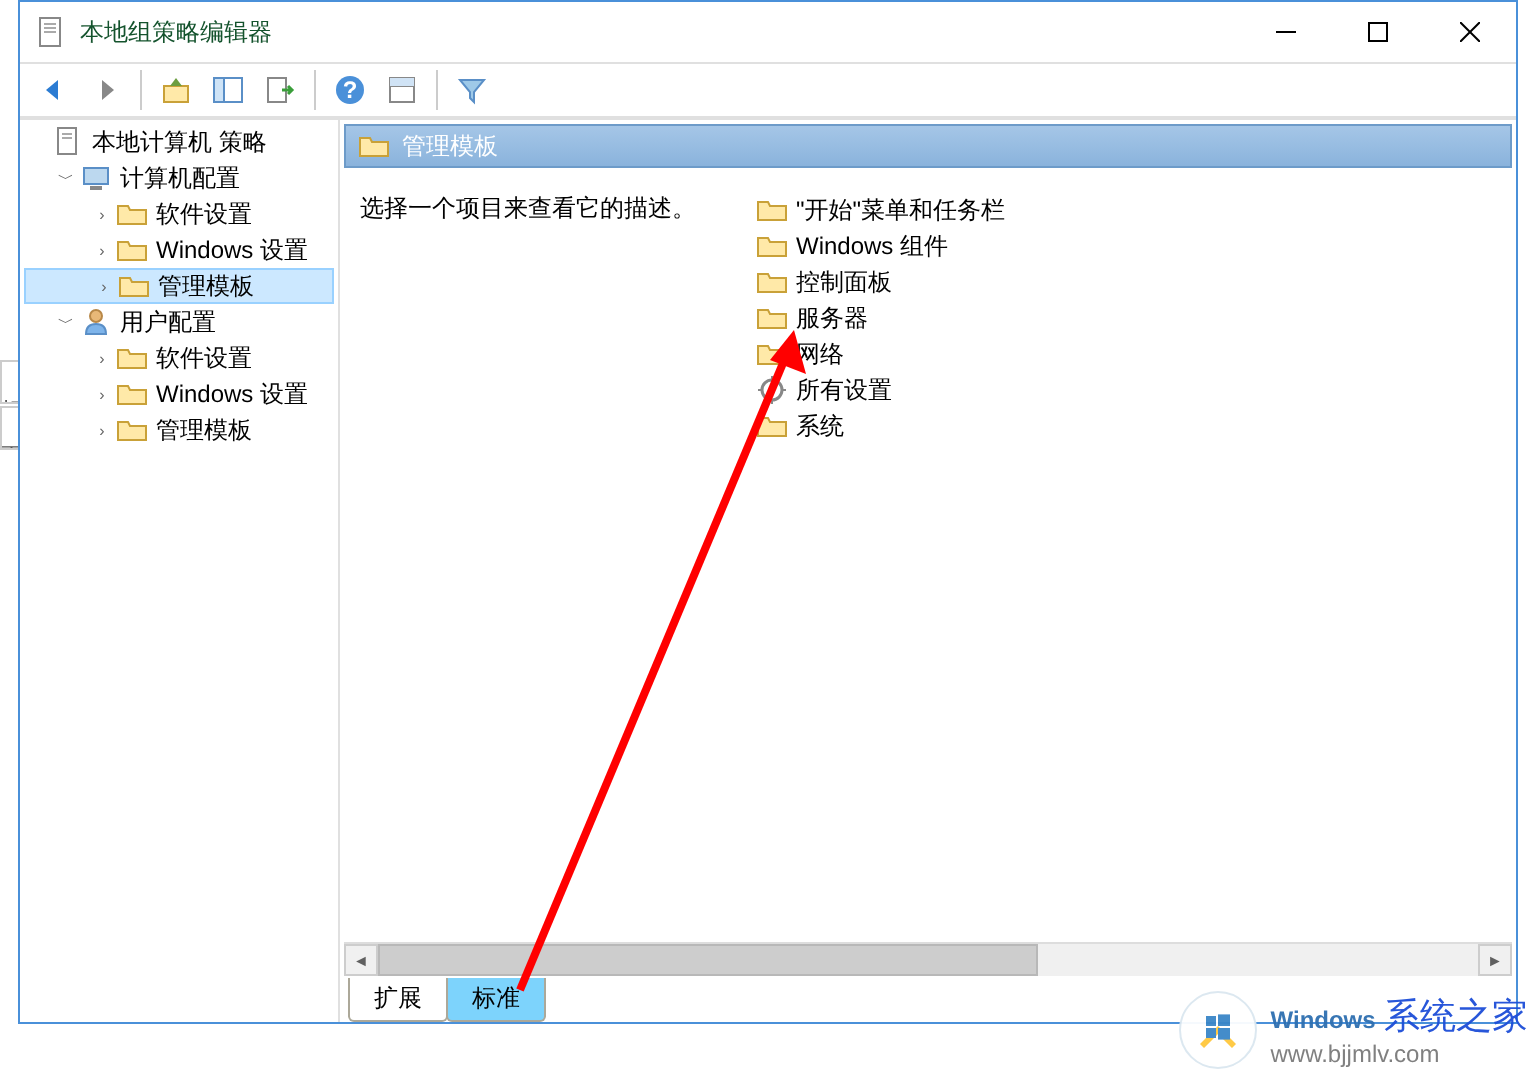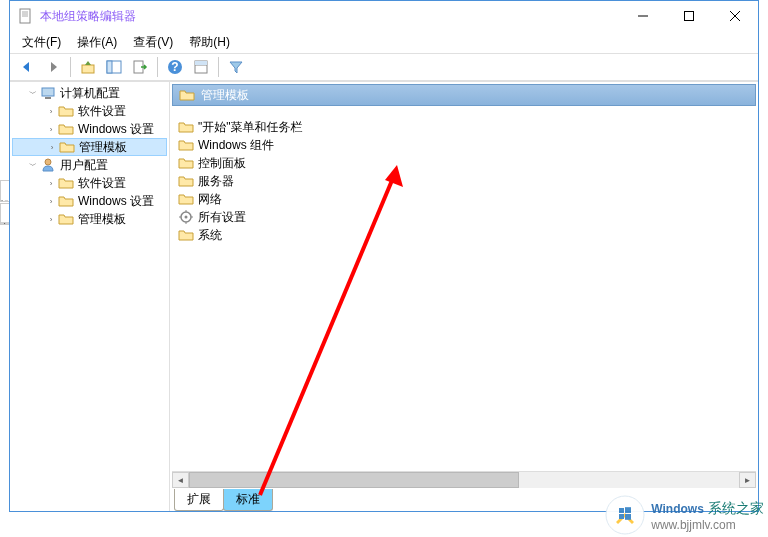--- a/index.html
+++ b/index.html
@@ -2,21 +2,21 @@
 <html><head>
   <meta charset="utf-8">
   <style>
     * { margin: 0; padding: 0; box-sizing: border-box; font-family: "Microsoft YaHei", "Segoe UI", Tahoma, sans-serif; font-size: 12px; }
     body { background: #fff; width: 768px; height: 537px; position: relative; overflow: hidden; }
     
     .window { position: absolute; left: 9px; top: 0; width: 750px; height: 512px; background: #fff; border: 1px solid #4a90d9; display: flex; flex-direction: column; }
     
     .titlebar { height: 30px; display: flex; align-items: center; padding: 0 0 0 8px; background: #fff; }
     .titlebar-icon { width: 16px; height: 16px; margin-right: 6px; }
-    .titlebar-title { flex: 1; color: #8b5cf6; }
+    .titlebar-title { flex: 1; color: #14532d; }
     .win-controls { display: flex; height: 100%; }
     .win-btn { width: 46px; height: 30px; display: flex; align-items: center; justify-content: center; cursor: pointer; }
     
     .menubar { height: 22px; display: flex; align-items: center; padding: 0 4px; background: #fff; border-bottom: 0px; }
     .menu-item { padding: 2px 8px; cursor: pointer; }
     
     .toolbar { height: 28px; display: flex; align-items: center; padding: 2px 4px; gap: 0; border-top: 1px solid #e0e0e0; border-bottom: 1px solid #e0e0e0; background: #fff; }
     .tool-btn { width: 24px; height: 24px; display: flex; align-items: center; justify-content: center; cursor: pointer; border: 1px solid transparent; margin: 0 1px; }
     .tool-sep { width: 1px; height: 20px; background: #ccc; margin: 0 4px; }
     
@@ -50,21 +50,21 @@
     
     .outer-left { position: absolute; left: 0; top: 180px; width: 9px; }
     .outer-tab { writing-mode: vertical-lr; padding: 4px 0; font-size: 11px; color: #555; border: 1px solid #ccc; border-right: none; background: #fff; margin-bottom: 1px; text-align: center; height: 22px; width: 9px; line-height: 8px; overflow: hidden; }
     
     .watermark { position: absolute; right: 4px; bottom: 2px; display: flex; align-items: center; gap: 6px; opacity: 0.95; }
     .watermark-logo { width: 40px; height: 40px; }
     .watermark-text { display: flex; flex-direction: column; }
     .watermark-brand { font-size: 15px; color: #3a86c8; }
     .watermark-brand b { color: #2e6fb0; font-weight: 600; }
     .watermark-url { font-size: 12px; color: #7a7a7a; }
-    .watermark-brand .zh { color: #0f766e; font-size: 14px; text-align: right; }
+    .watermark-brand .zh { color: #1d4ed8; font-size: 18px; text-align: right; }
     
     .arrow-svg { position: absolute; left: 175px; top: 90px; width: 400px; height: 420px; pointer-events: none; z-index: 50; }
     
     
     .folder { display: inline-block; }
     .folder svg { display: block; }
   </style>
 </head>
 <body>
 
@@ -98,26 +98,20 @@
       </div>
       <div class="win-btn close">
         <svg width="10" height="10">
             <line x1="0" y1="0" x2="10" y2="10" stroke="#000" stroke-width="1"></line>
             <line x1="10" y1="0" x2="0" y2="10" stroke="#000" stroke-width="1"></line>
           </svg>
       </div>
     </div>
   </div>
 
-  <div class="menubar">
-    <span class="menu-item">文件(F)</span>
-    <span class="menu-item">操作(A)</span>
-    <span class="menu-item">查看(V)</span>
-    <span class="menu-item">帮助(H)</span>
-  </div>
 
   <div class="toolbar">
     <div class="tool-btn">
       <svg width="16" height="16">
           <path d="M10 3 L4 8 L10 13 Z" fill="#2b7cd3"></path>
         </svg>
     </div>
     <div class="tool-btn">
       <svg width="16" height="16">
           <path d="M6 3 L12 8 L6 13 Z" fill="#888"></path>
@@ -160,20 +154,31 @@
     <div class="tool-btn">
       <svg width="16" height="16">
           <path d="M2 3 L14 3 L9 9 L9 14 L7 12 L7 9 Z" fill="#9ec9e8" stroke="#5a8fc7"></path>
         </svg>
     </div>
   </div>
 
   <div class="content">
 
     <div class="left-pane">
+      <div class="tree-node" style="padding-left:0px">
+        <span class="tree-toggle"></span>
+        <span class="tree-icon">
+          <svg width="16" height="16">
+              <rect x="3" y="1" width="9" height="13" fill="#fff" stroke="#888"></rect>
+              <line x1="5" y1="4" x2="10" y2="4" stroke="#aaa"></line>
+              <line x1="5" y1="6" x2="10" y2="6" stroke="#aaa"></line>
+            </svg>
+        </span>
+        <span>本地计算机 策略</span>
+      </div>
       <div class="tree-node" style="padding-left:14px">
         <span class="tree-toggle">﹀</span>
         <span class="tree-icon">
           <svg width="16" height="16">
               <rect x="2" y="3" width="12" height="8" fill="#bcd8ef" stroke="#5a8fc7"></rect>
               <rect x="5" y="12" width="6" height="2" fill="#888"></rect>
             </svg>
         </span>
         <span>计算机配置</span>
       </div>
@@ -247,20 +252,23 @@
       <div class="breadcrumb">
         <span class="breadcrumb-icon">
           <svg width="16" height="16">
               <path d="M1 4 L6 4 L7 6 L15 6 L15 13 L1 13 Z" fill="#ffe9a8" stroke="#c9a138"></path>
             </svg>
         </span>
         <span>管理模板</span>
       </div>
 
       <div class="details">
+        <div class="details-left">
+          <div>选择一个项目来查看它的描述。</div>
+        </div>
         <div class="details-right">
 
           <div class="list-item">
             <span class="list-icon folder">
                 <svg width="16" height="16">
                   <path d="M1 4 L6 4 L7 6 L15 6 L15 13 L1 13 Z" fill="#ffe9a8" stroke="#c9a138"></path>
                 </svg>
               </span>
             <span>"开始"菜单和任务栏</span>
           </div>

